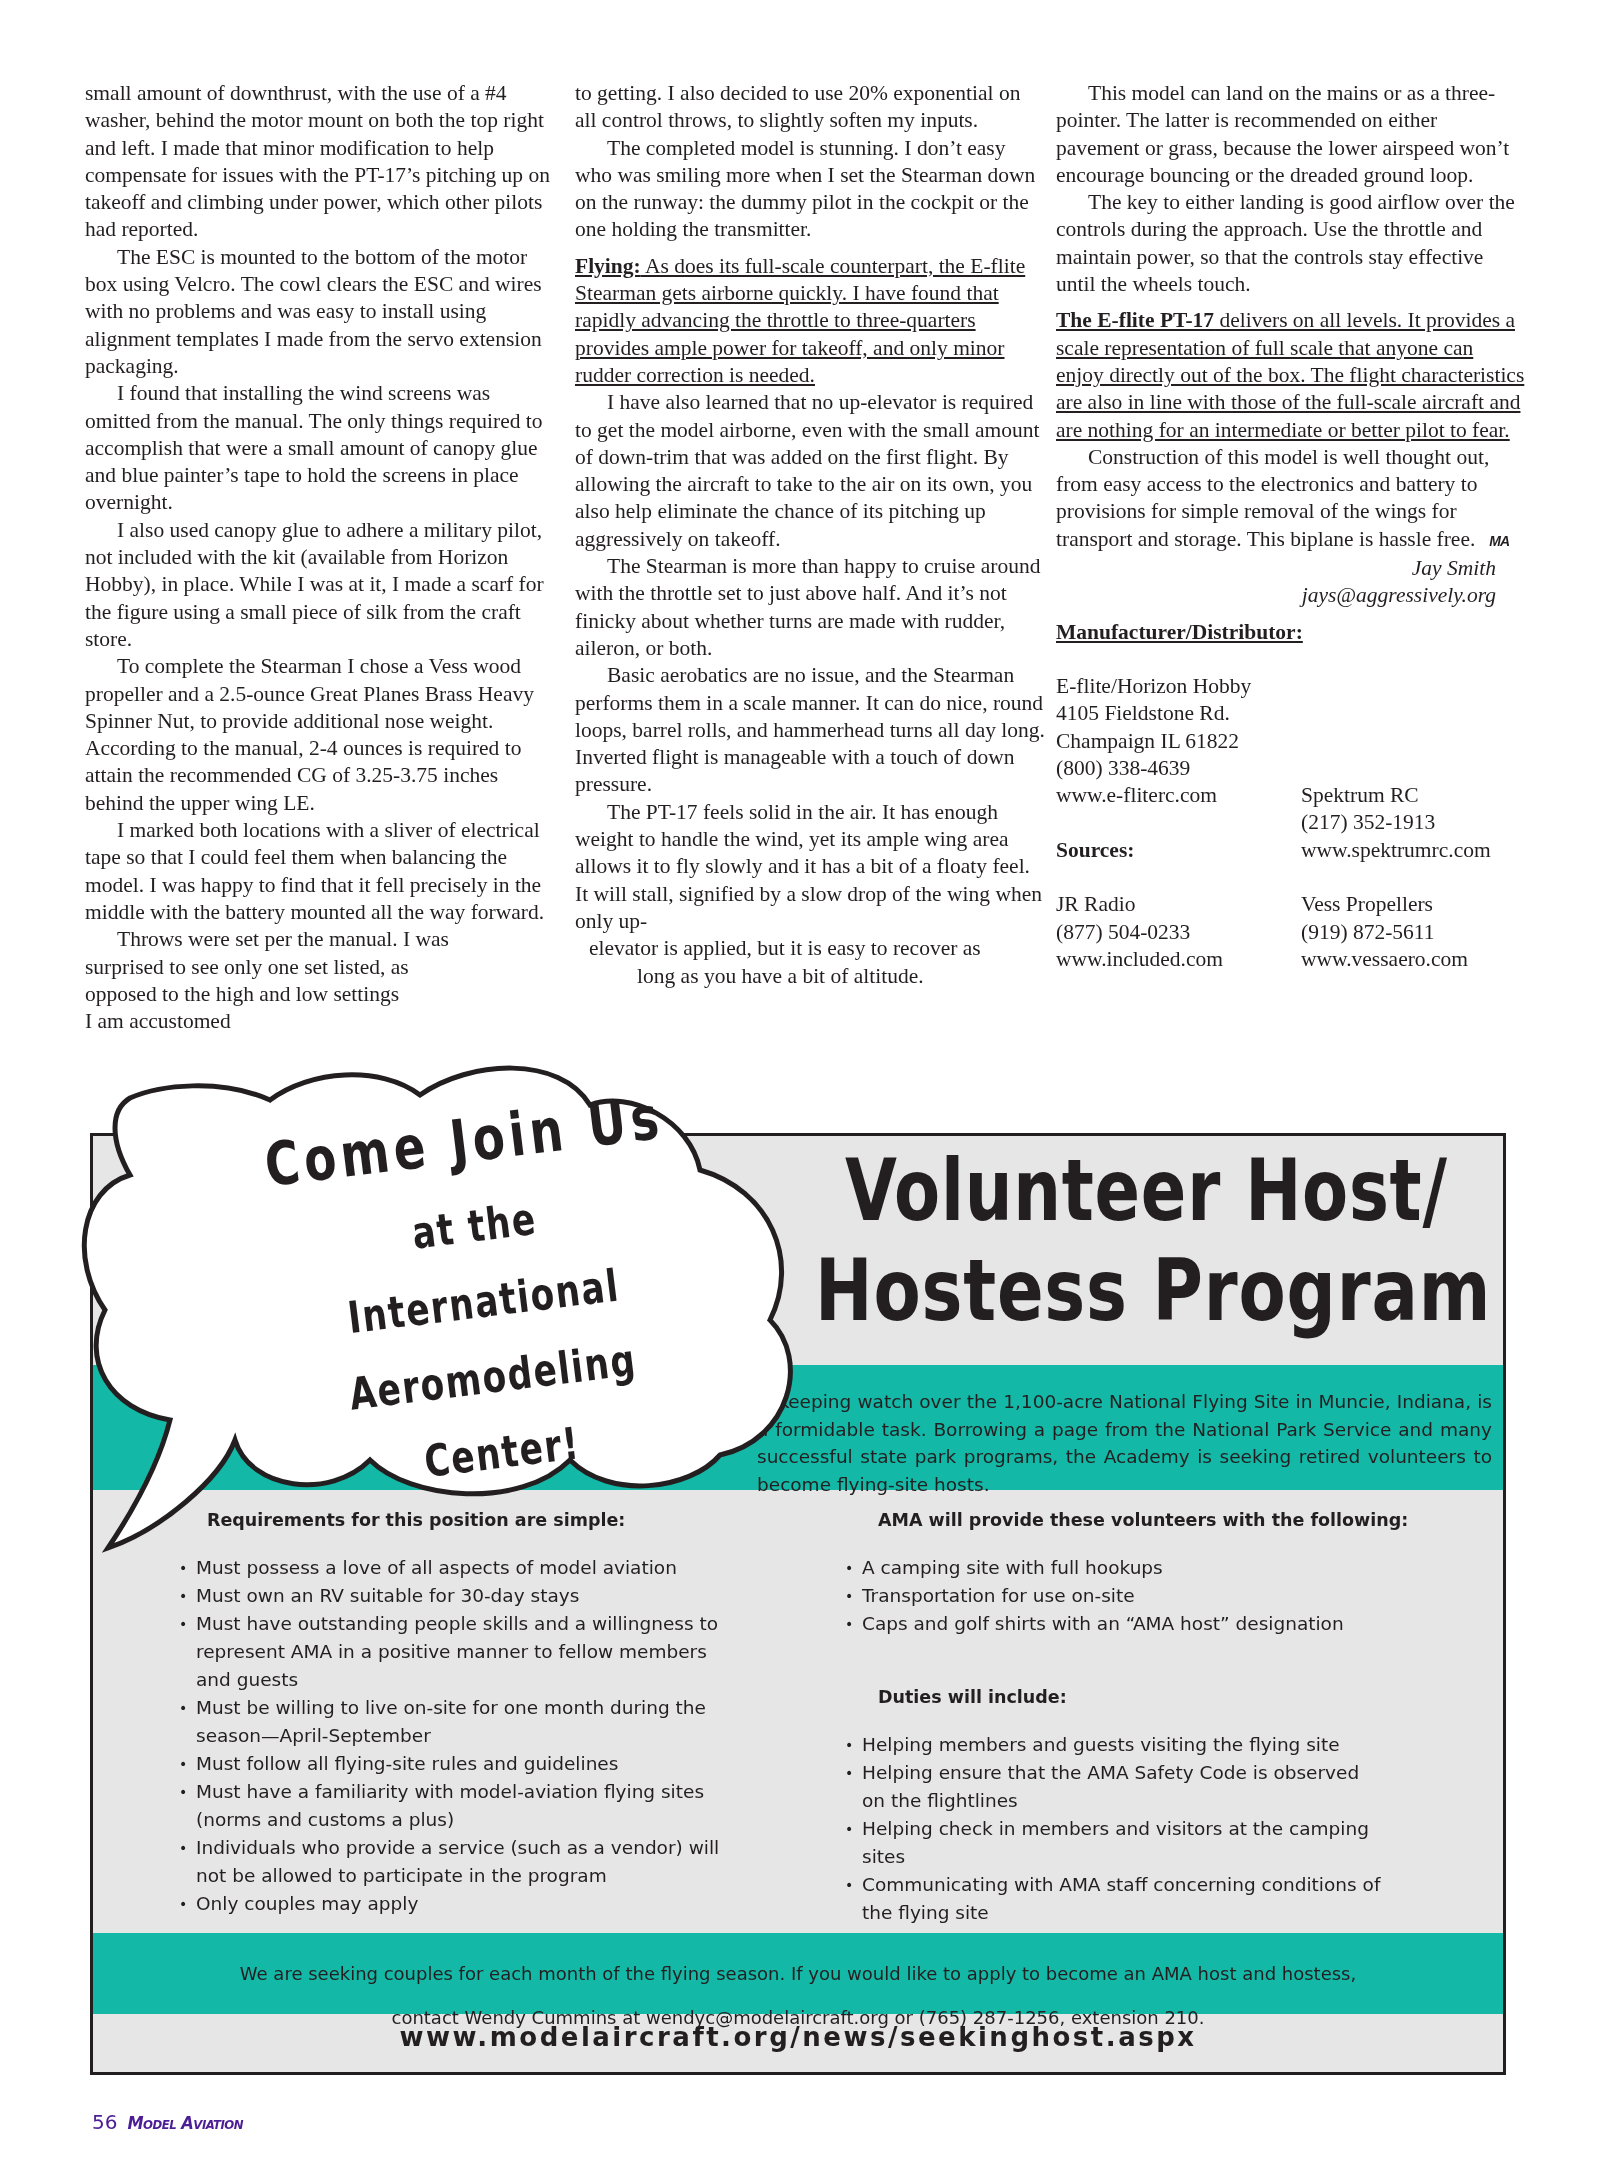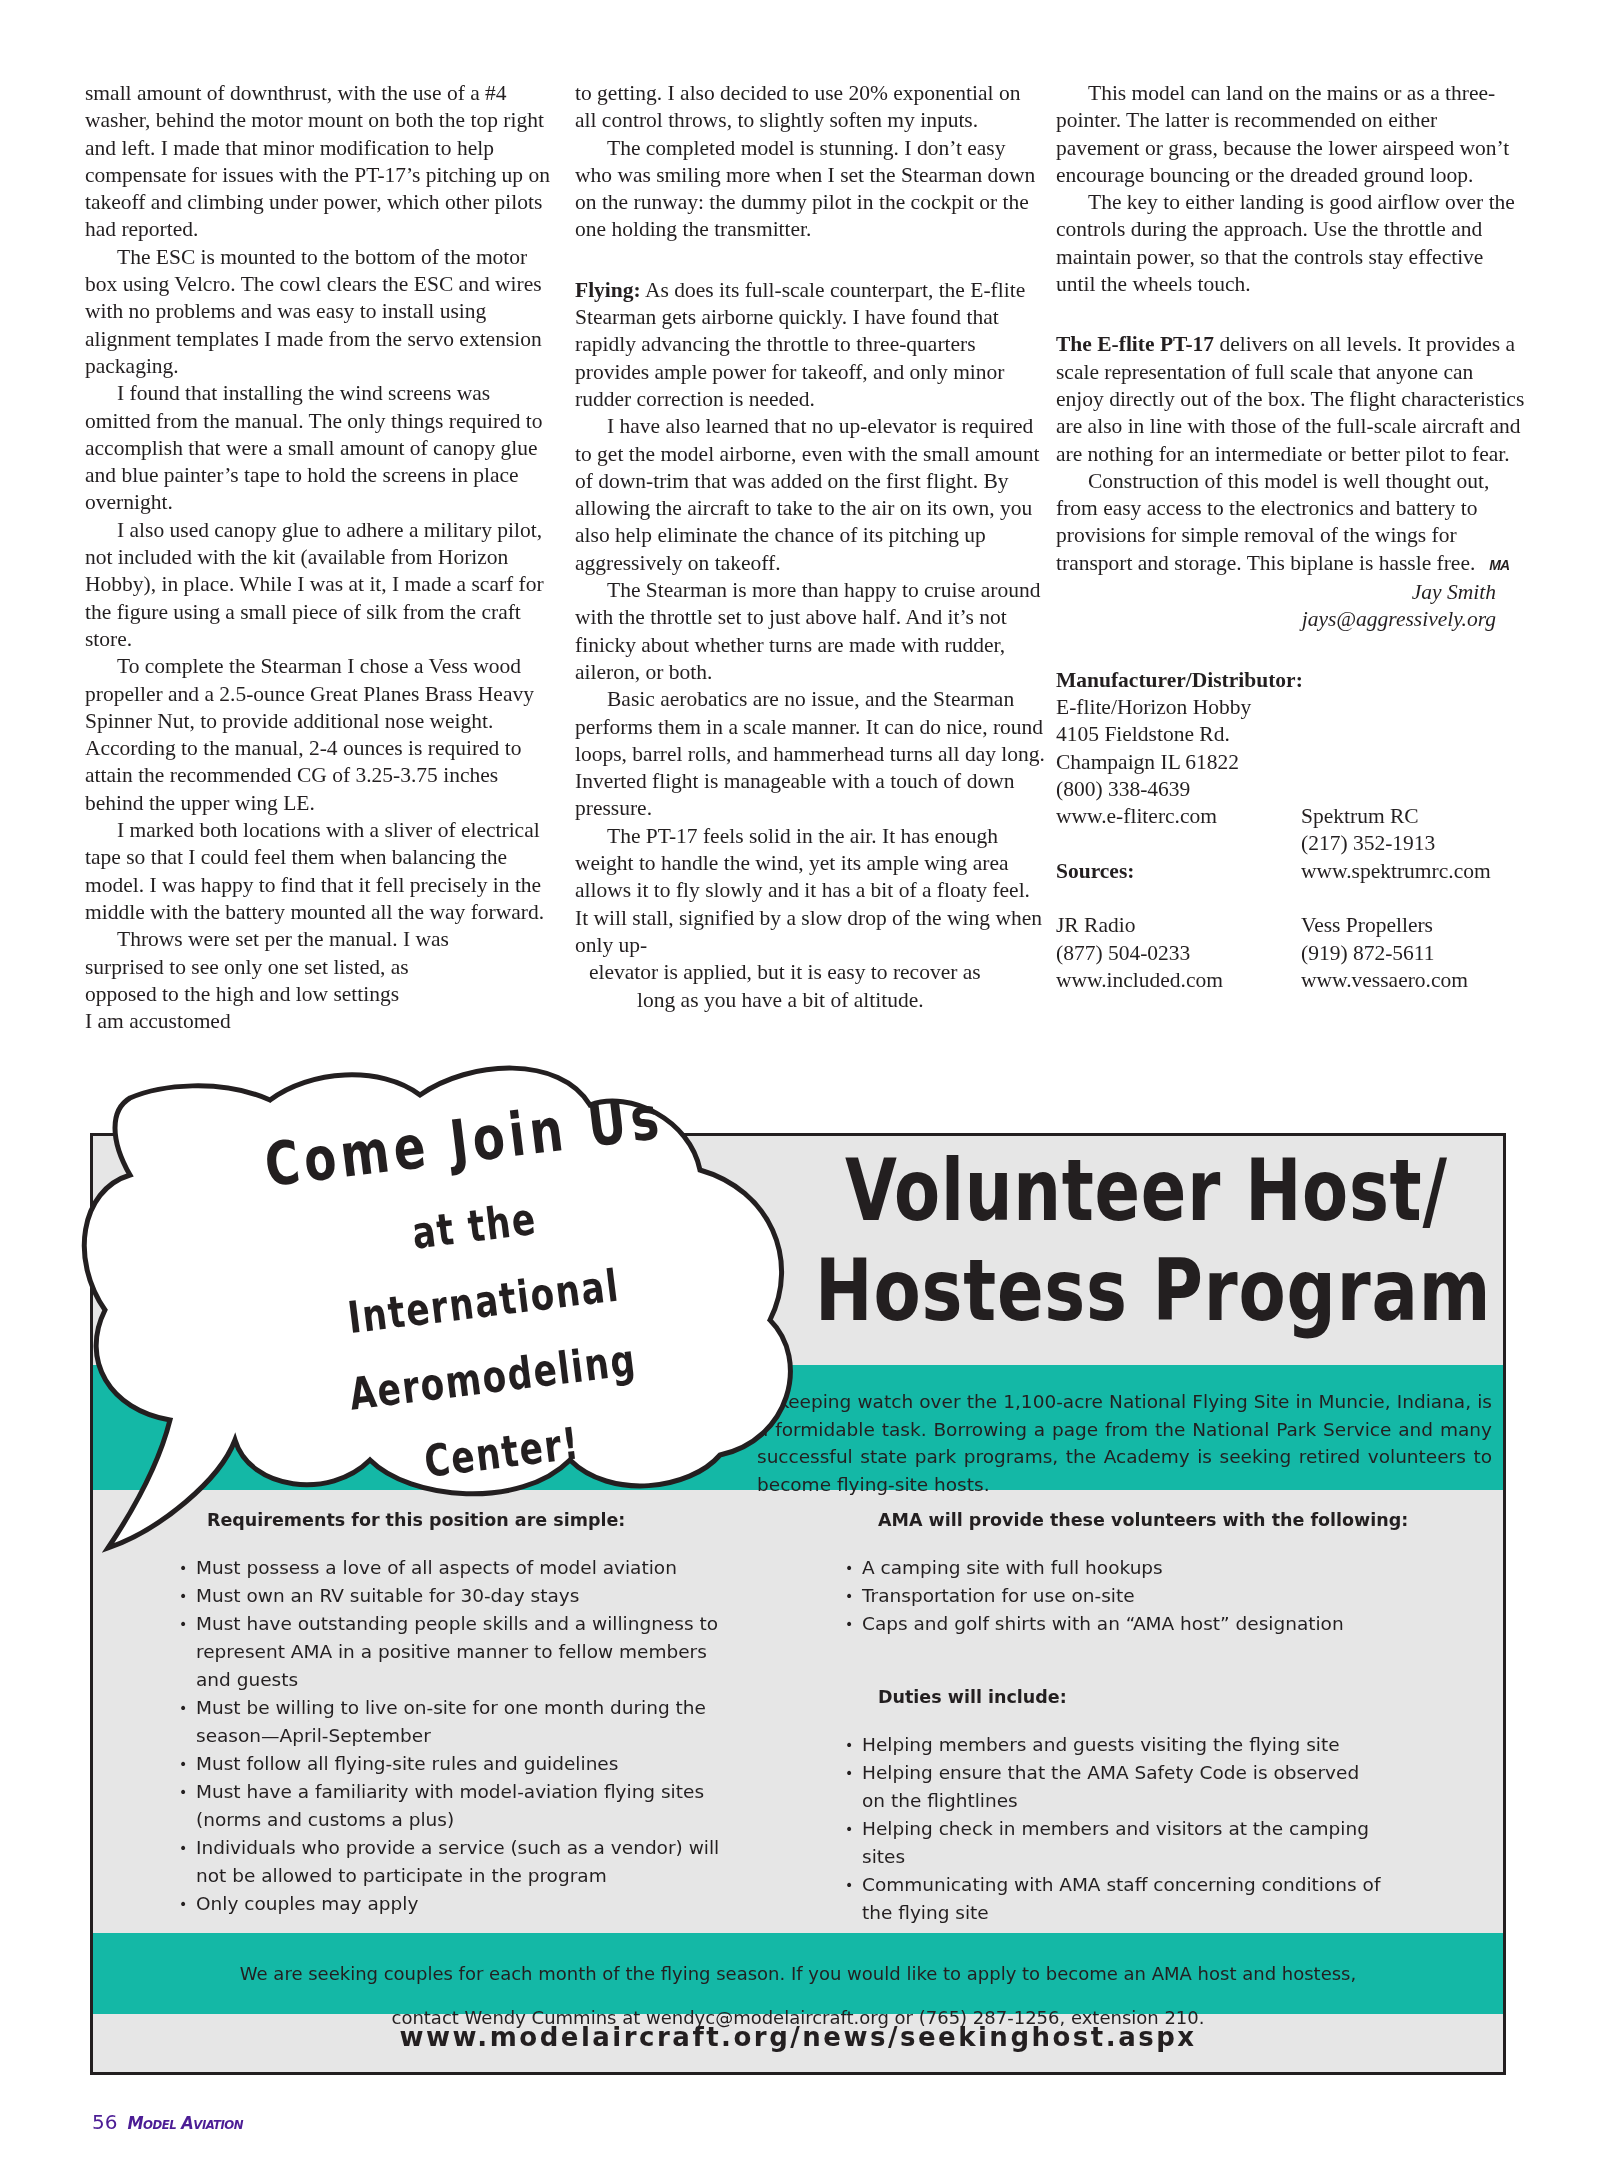--- a/index.html
+++ b/index.html
@@ -1,20 +1,20 @@
 <!DOCTYPE html>
 <html><head>
 <meta charset="utf-8">
 <style>
   html, body { margin: 0; padding: 0; background: #ffffff; }
   body { width: 1611px; height: 2176px; position: relative; overflow: hidden; color: #231f20; }
   .col { position: absolute; top: 80px; font-family: "Liberation Serif", serif; font-size: 21.5px; line-height: 27.3px; color: #231f20; }
   .col p { margin: 0; }
   .col p.ind { text-indent: 32px; }
-  .col p.gap { margin-top: 33px; }
+  .col p.gap { margin-top: 9px; text-decoration: underline; }
   .col-left { left: 85px; width: 465px; }
   .col-mid { left: 575px; width: 470px; }
   .col-right { left: 1056px; width: 470px; }
   .b { font-weight: bold; }
   .ma-mark { font-family: "Liberation Sans", sans-serif; font-weight: bold; font-style: italic; font-size: 14px; margin-left: 14px; letter-spacing: -1px; }
   .byline { text-align: right; font-style: italic; width: 440px; }
   .src-grid { display: grid; grid-template-columns: 245px 230px; }
   .src-grid div { min-height: 27.3px; }
   .mid-tail { display: block; }
   .mid-tail.t1 { padding-left: 14px; }
@@ -81,21 +81,21 @@
 </div>
 
 <div class="col col-right">
   <p class="ind">This model can land on the mains or as a three-pointer. The latter is recommended on either pavement or grass, because the lower airspeed won’t encourage bouncing or the dreaded ground loop.</p>
   <p class="ind">The key to either landing is good airflow over the controls during the approach. Use the throttle and maintain power, so that the controls stay effective until the wheels touch.</p>
   <p class="gap"><span class="b">The E-flite PT-17</span><span> delivers on all levels. It provides a scale representation of full scale that anyone can enjoy directly out of the box. The flight characteristics are also in line with those of the full-scale aircraft and are nothing for an intermediate or better pilot to fear.</span></p>
   <p class="ind"><span>Construction of this model is well thought out, from easy access to the electronics and battery to provisions for simple removal of the wings for transport and storage. This biplane is hassle free.</span><span class="ma-mark">MA</span></p>
   <p class="byline">Jay Smith</p>
   <p class="byline">jays@aggressively.org</p>
   <p class="gap b">Manufacturer/Distributor:</p>
-  <div class="gap" style="">
+  <div class="gap" style="margin-top:27px">
     <div class="src-grid">
       <div>E-flite/Horizon Hobby</div>
         <div></div>
       <div>4105 Fieldstone Rd.</div>
         <div></div>
       <div>Champaign IL 61822</div>
         <div></div>
       <div>(800) 338-4639</div>
         <div></div>
       <div>www.e-fliterc.com</div>

